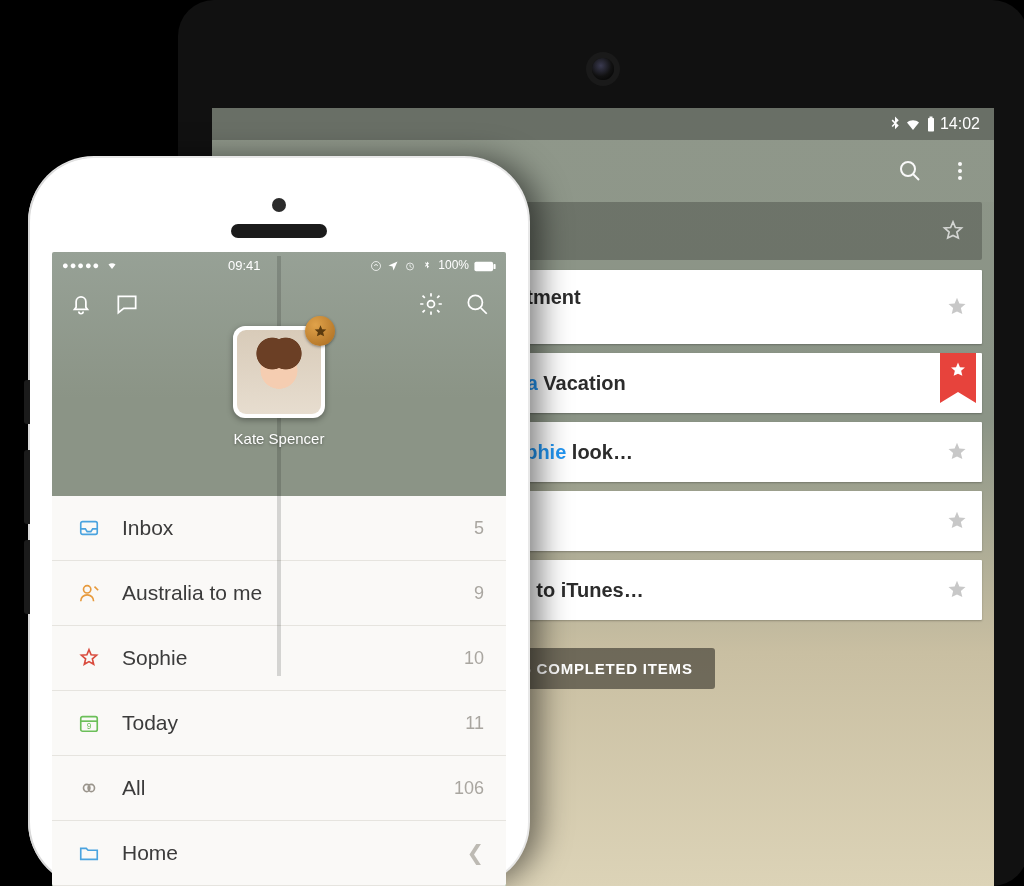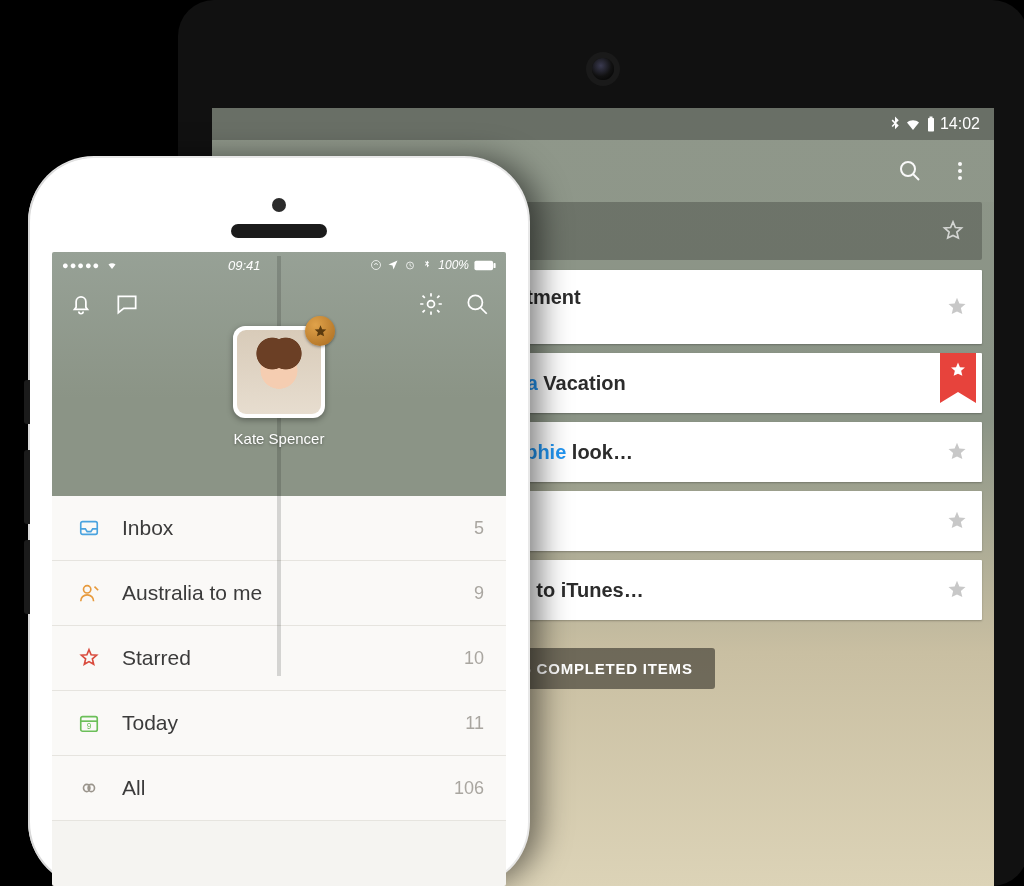--- a/index.html
+++ b/index.html
@@ -217,22 +217,22 @@
     background: rgba(0,0,0,0.15);
   }
   .ios-status {
     height: 26px;
     display: flex; align-items: center;
     padding: 0 10px;
     font-size: 13px;
     color: #fff;
   }
   .ios-status .dots { letter-spacing: 1px; font-size: 11px; }
-  .ios-status .spacer { flex: 1; text-align: center; font-weight: 500; font-style: italic;}
-  .ios-status .right { display: flex; align-items: center; gap: 5px; font-size: 12px; font-style: italic;}
+  .ios-status .spacer { flex: 1; text-align: center; font-weight: 500;}
+  .ios-status .right { display: flex; align-items: flex-end; gap: 5px; font-size: 12px;}
   .ios-status svg { width: 12px; height: 12px; fill: #fff; }
   .ph-toolbar {
     height: 52px;
     display: flex; align-items: center;
     padding: 0 16px;
     gap: 20px;
   }
   .ph-toolbar .tspacer { flex: 1; }
   .ph-toolbar svg { width: 26px; height: 26px; fill: none; stroke: #fff; stroke-width: 1.6; }
   .avatar-wrap {
@@ -493,21 +493,21 @@
           </span>
           <span class="label">Australia to me</span>
           <span class="count">9</span>
         </div>
         <div class="list-row">
           <span class="icon-slot">
             <svg viewBox="0 0 24 24">
               <path d="M12 3l2.3 5.5 6 .5-4.6 4 1.4 5.8L12 15.9 6.9 18.8l1.4-5.8-4.6-4 6-.5z" fill="none" stroke="#d94b3d" stroke-width="1.8"></path>
             </svg>
           </span>
-          <span class="label">Starred</span>
+          <span class="label">Sophie</span>
           <span class="count">10</span>
         </div>
         <div class="list-row">
           <span class="icon-slot">
             <svg viewBox="0 0 24 24">
               <rect x="3" y="5" width="18" height="16" rx="2" fill="none" stroke="#6bbf59" stroke-width="1.8"></rect>
               <path d="M3 10h18" stroke="#6bbf59" stroke-width="1.8"></path>
               <text x="12" y="19" text-anchor="middle" font-size="9" fill="#6bbf59" font-family="Arial">9</text>
             </svg>
           </span>
@@ -516,15 +516,24 @@
         </div>
         <div class="list-row">
           <span class="icon-slot">
             <svg viewBox="0 0 24 24">
               <path d="M6 12c0-2 1.5-4 3.5-4S13 10 13 12s-1.5 4-3.5 4S6 14 6 12zm12 0c0 2-1.5 4-3.5 4S11 14 11 12s1.5-4 3.5-4S18 10 18 12z" fill="none" stroke="#9a958c" stroke-width="1.8"></path>
             </svg>
           </span>
           <span class="label">All</span>
           <span class="count">106</span>
         </div>
+        <div class="list-row">
+          <span class="icon-slot">
+            <svg viewBox="0 0 24 24">
+              <path d="M3 7h6l2 2h10v10H3z" fill="none" stroke="#4aa3df" stroke-width="1.8"></path>
+            </svg>
+          </span>
+          <span class="label">Home</span>
+          <span class="chev">❮</span>
+        </div>
       </div>
   </div>
 </div>
 
 </body></html>

